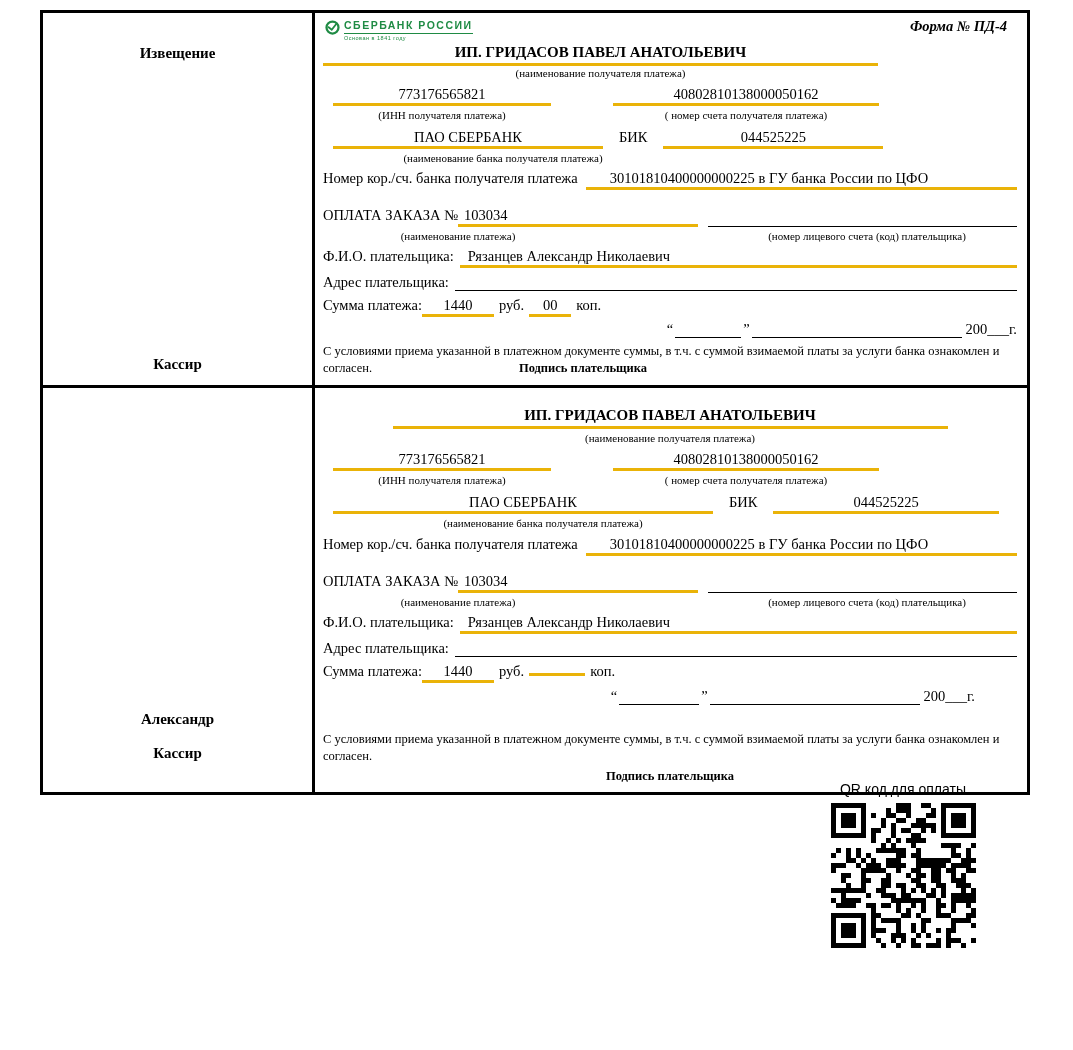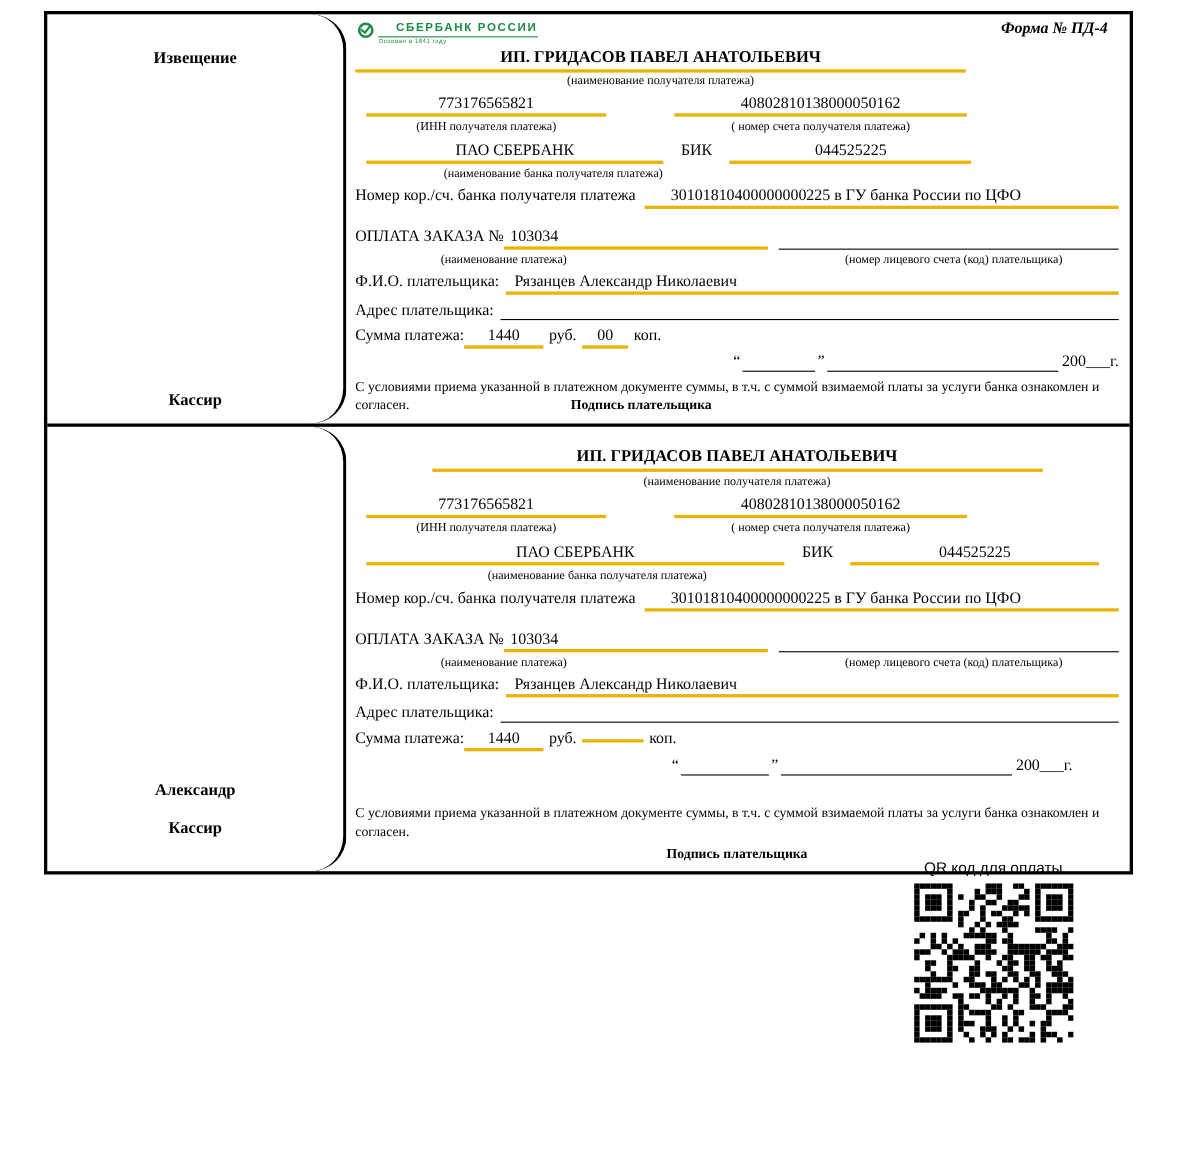--- a/index.html
+++ b/index.html
@@ -13,39 +13,39 @@
   }
   .doc {
     position: absolute; left: 40px; top: 10px; width: 990px;
     border: 3px solid #000; background: #fff;
   }
   .sec { display: flex; }
   .sec.top { min-height: 359px; }
   .sec.bottom { border-top: 3px solid #000; min-height: 396px; }
   .stub {
     width: 272px; border-right: 3px solid #000; flex: 0 0 272px;
-    display: flex; flex-direction: column; align-items: center; border-radius: 32px;
+    display: flex; flex-direction: column; align-items: center;
   }
   .stub.stub-top { justify-content: space-between; padding: 32px 0 12px; }
   .stub.stub-bottom { justify-content: flex-end; gap: 17px; padding-bottom: 30px; }
   .stub-lbl { font-weight: bold; font-size: 15px; }
   .fbody { flex: 1; padding: 5px 10px 8px 8px; min-width: 0; font-size: 14.5px; }
   .u { border-bottom: 3px solid #eab308; }
   .cap { font-size: 11px; line-height: 1.3; text-align: center; white-space: nowrap; }
   .row { display: flex; align-items: baseline; }
   .fill { flex: 1; align-self: stretch; border-bottom: 1px solid #000; }
   .sp10 { width: 10px; flex: 0 0 10px; }
   .sp62 { width: 62px; flex: 0 0 62px; }
   .ctr { text-align: center; }
   .hdr-row { display: flex; justify-content: space-between; align-items: flex-start; min-height: 26px; }
   .logo { display: flex; align-items: flex-start; gap: 4px; margin-left: 2px; margin-top: 2px; }
   .logo-text-wrap { display: flex; flex-direction: column; }
   .logo-text {
     font-family: "Liberation Sans", sans-serif; font-weight: bold;
-    font-size: 10.5px; letter-spacing: 1.5px; color: #1f8b44; line-height: 1.1; margin-left: 16px;
+    font-size: 10.5px; letter-spacing: 1.5px; color: #1f8b44; line-height: 1.1;
   }
   .logo-sub {
     font-family: "Liberation Sans", sans-serif; font-size: 5.5px; color: #1f8b44;
     border-top: 1px solid #1f8b44; margin-top: 1px; padding-top: 1px; letter-spacing: 0.5px;
   }
   .form-title { font-weight: bold; font-style: italic; font-size: 14.5px; margin-right: 10px; }
   .payee { width: 555px; text-align: center; font-weight: bold; font-size: 15px; padding-bottom: 2px; }
   .payee-cap { width: 555px; }
   .innW { width: 218px; flex: 0 0 218px; }
   .accW { width: 266px; flex: 0 0 266px; }

